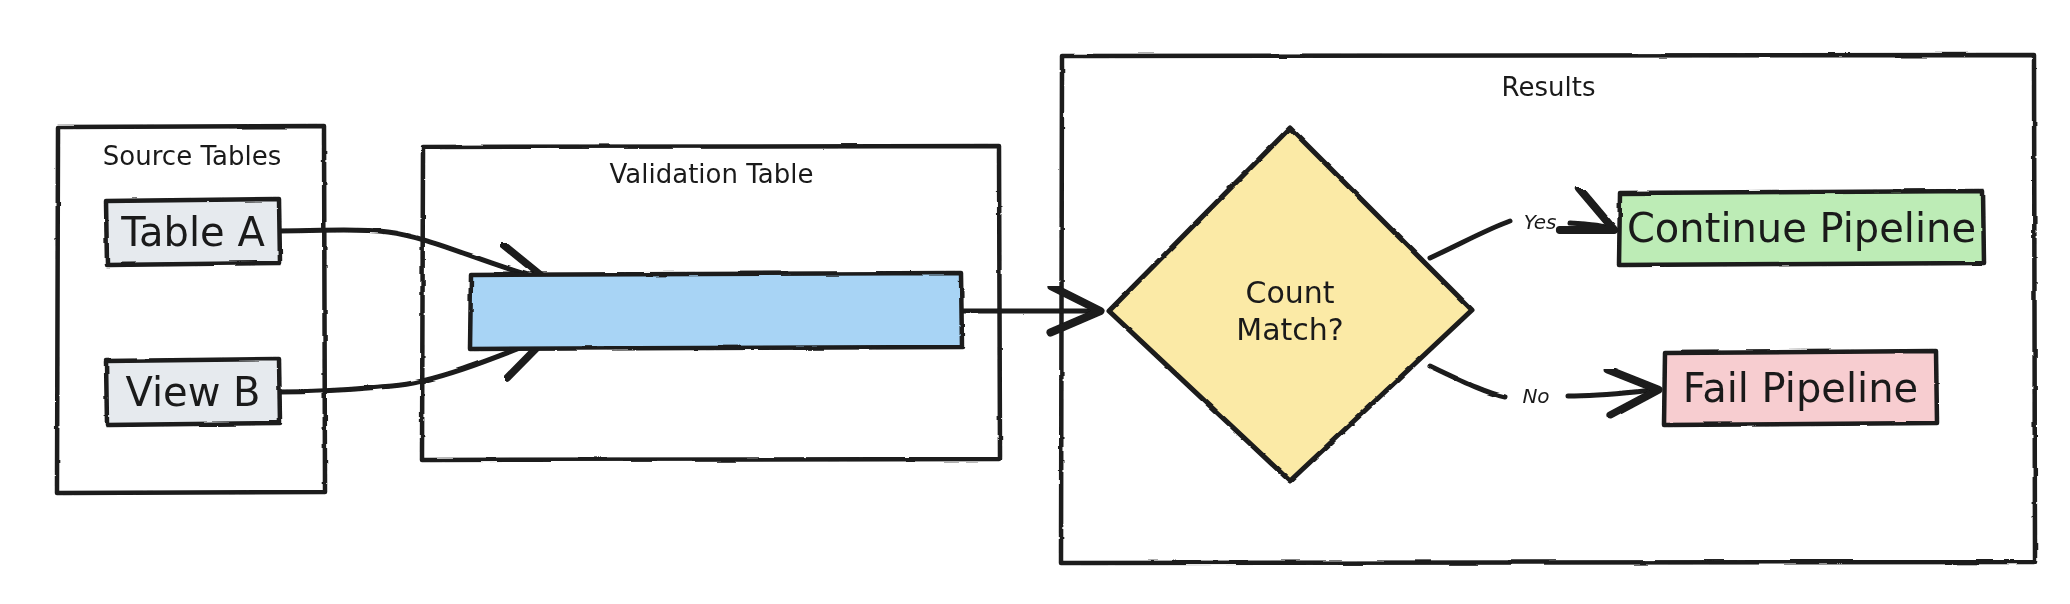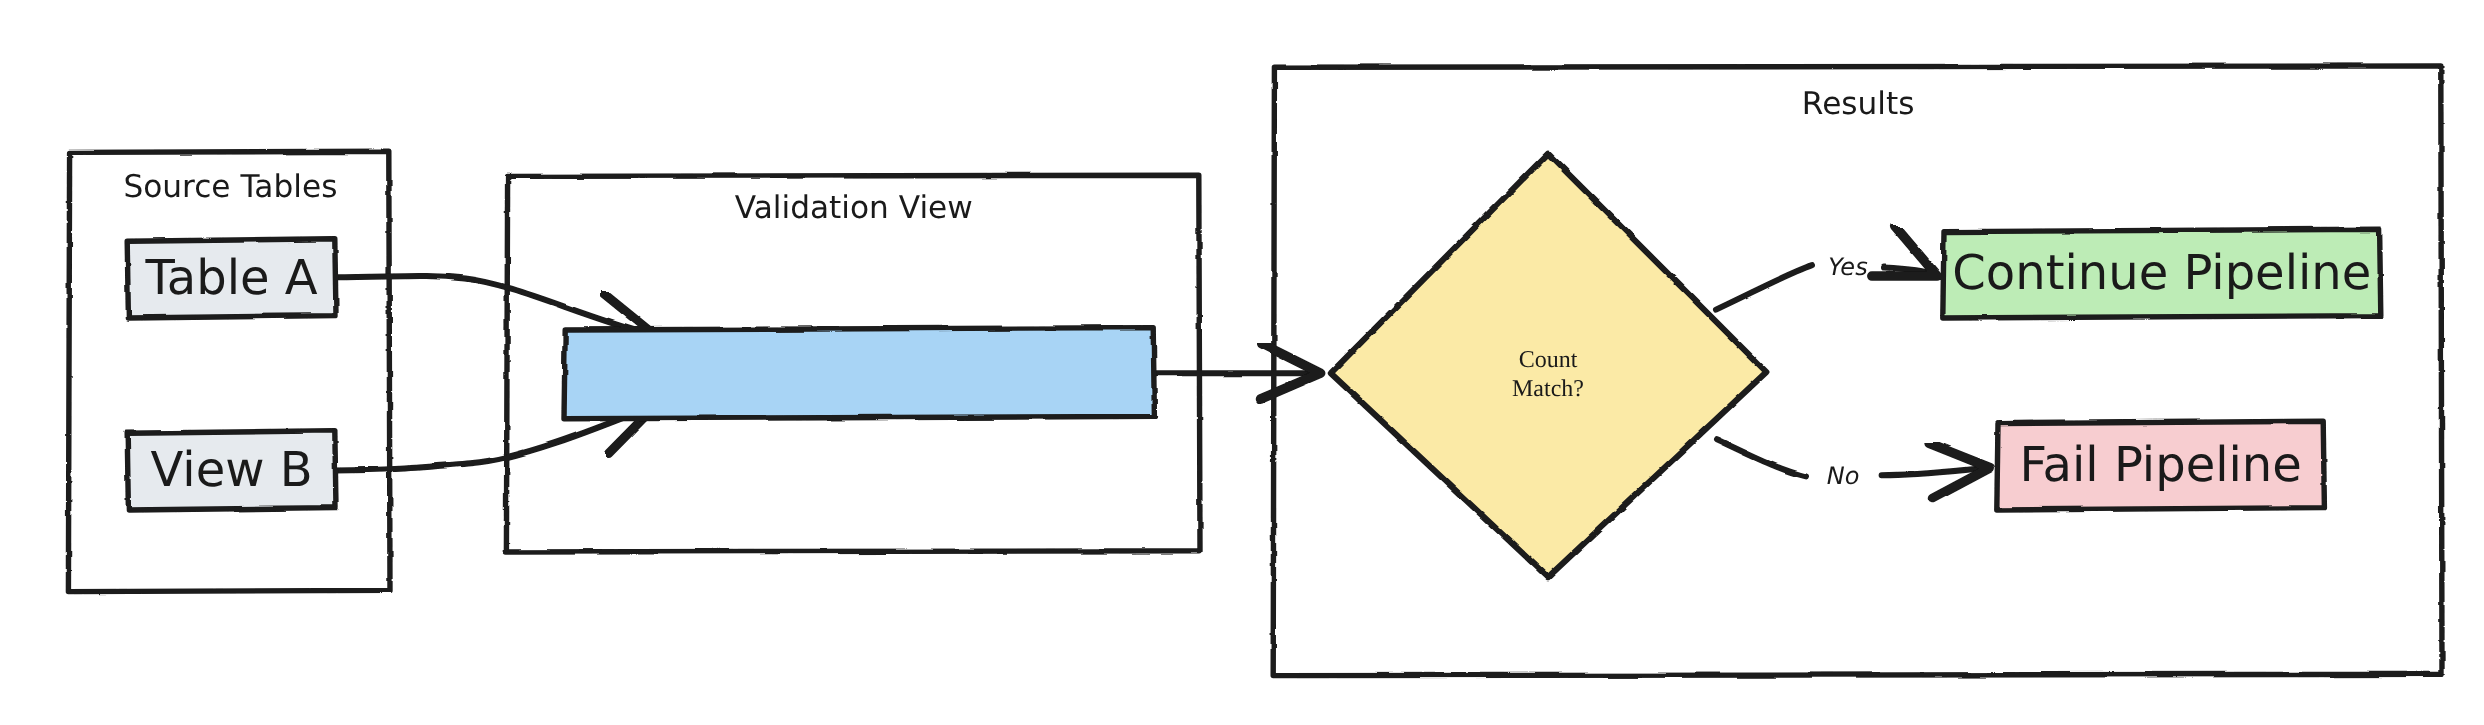--- a/index.html
+++ b/index.html
@@ -40,22 +40,21 @@
     font-size: 26px;
   }
   .box-label {
     font-size: 40px;
   }
   .edge-label {
     font-size: 20px;
     font-style: italic;
   }
   .diamond-label {
-    font-size: 20px;
-    font-family: Liberation Serif, serif;
+    font-size: 30px;
   }
 </style>
 </head>
 <body>
 
 <div id="canvas">
 
   <svg class="layer" viewBox="0 0 2070 604">
     <defs>
       <filter id="rough" x="-12%" y="-40%" width="124%" height="180%">
@@ -109,21 +108,21 @@
       <path d="M1620,193 L1983,191 L1984,263 L1619,265 Z" fill="#bdecb6" stroke="#1a1a1a" stroke-width="4.5" stroke-linejoin="round"></path>
 
       <path d="M1665,353 L1936,351 L1937,423 L1664,425 Z" fill="#f7cdd0" stroke="#1a1a1a" stroke-width="4.5" stroke-linejoin="round"></path>
 
       <path d="M1290,128 L1472,310 L1290,481 L1109,311 Z" fill="#fbeaa6" stroke="#1a1a1a" stroke-width="5" stroke-linejoin="round"></path>
     </g>
   </svg>
 
   <div class="node-text grp-title" style="left:58px; top:137px; width:268px; height:40px;">Source Tables</div>
 
-  <div class="node-text grp-title" style="left:423px; top:155px; width:577px; height:40px;">Validation View</div>
+  <div class="node-text grp-title" style="left:423px; top:155px; width:577px; height:40px;">Validation Table</div>
 
   <div class="node-text grp-title" style="left:1062px; top:68px; width:973px; height:40px;">Results</div>
 
   <div class="node-text box-label" style="left:106px; top:200px; width:174px; height:64px;">Table A</div>
 
   <div class="node-text box-label" style="left:106px; top:360px; width:174px; height:64px;">View B</div>
 
 
   <div class="node-text diamond-label" style="left:1170px; top:272px; width:240px; height:80px;">Count
 Match?</div>

